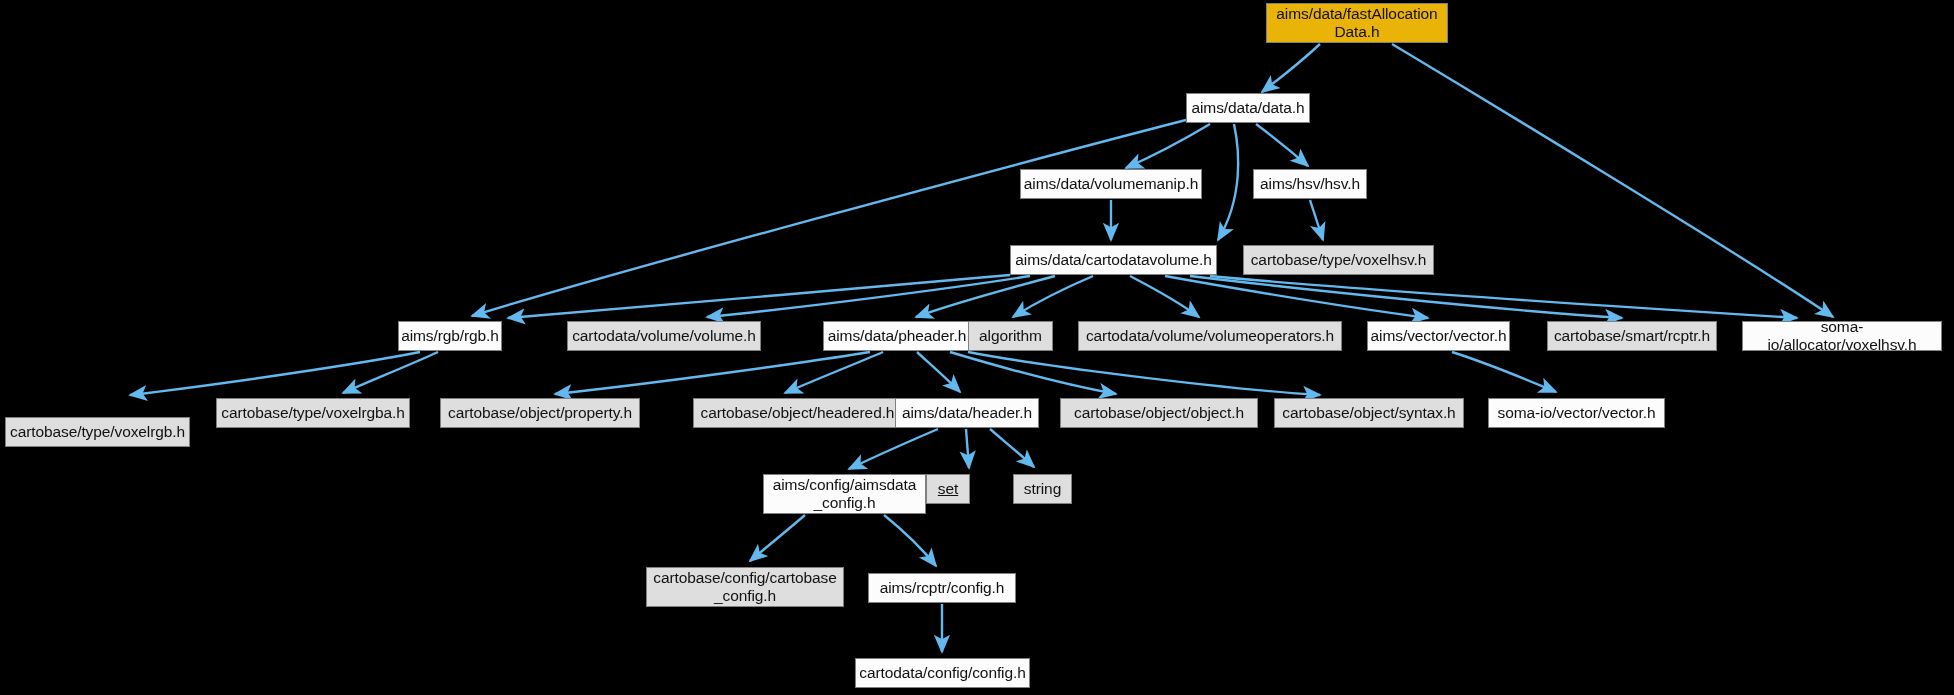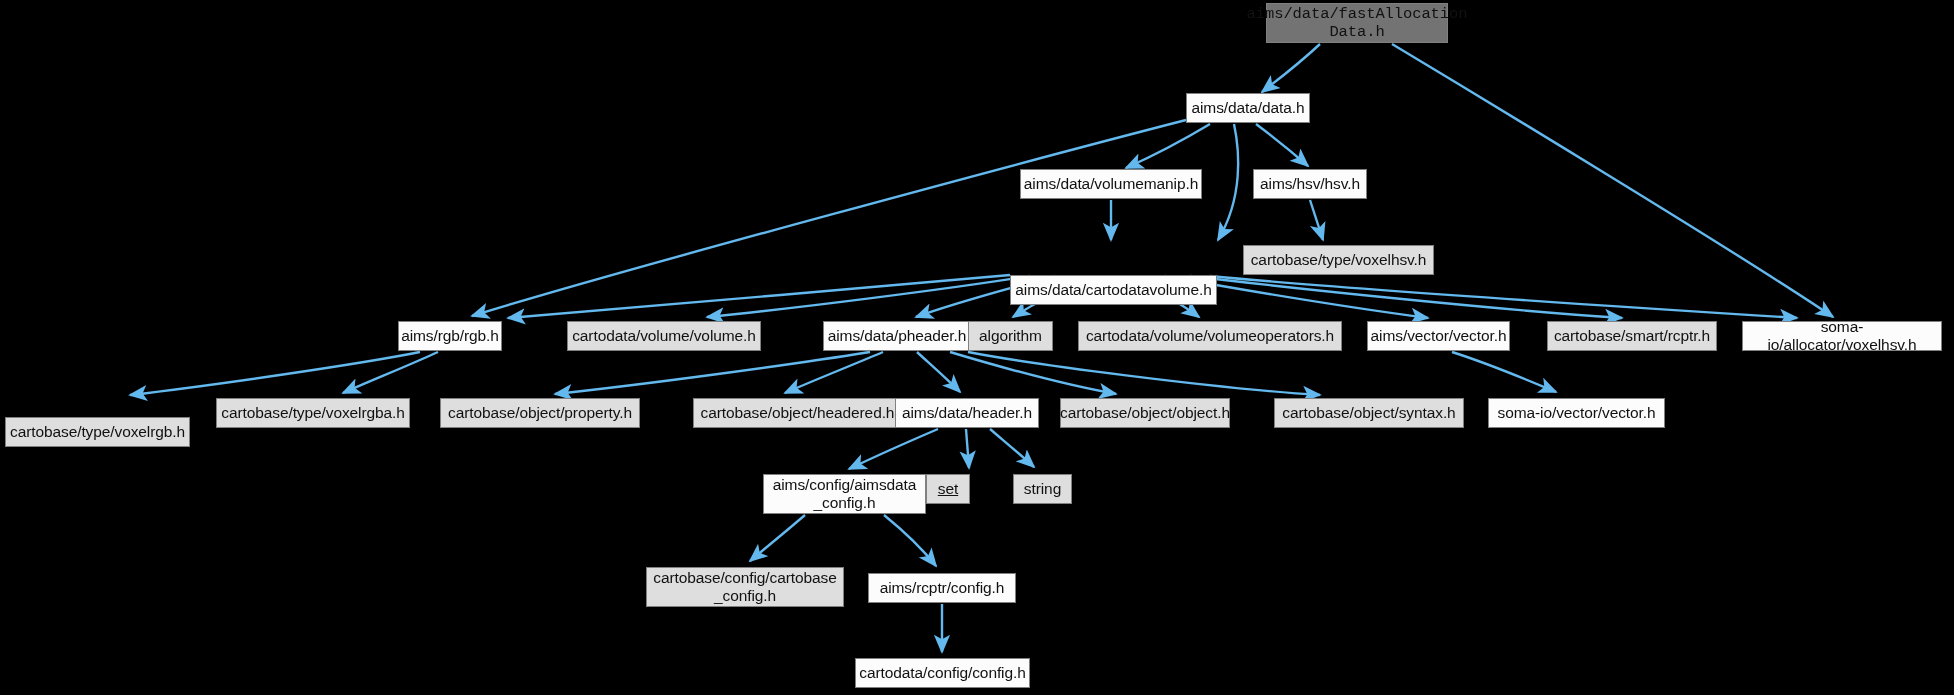--- a/index.html
+++ b/index.html
@@ -36,21 +36,21 @@
     text-align: center;
     font-size: 15.5px;
     line-height: 18px;
     color: #111111;
     letter-spacing: -0.1px;
     white-space: pre-line;
     padding: 0 5px;
   }
   .gnode.fill-white { background: #fcfcfc; border-color: #808080; }
   .gnode.fill-grey  { background: #dedede; border-color: #808080; }
-  .gnode.fill-dark  { background: #737373; border-color: #808080; font-family: Liberation Mono, monospace; }
+  .gnode.fill-dark  { background: #eab308; border-color: #808080; }
 </style>
 </head>
 <body>
 
 <div id="graph-root">
   <svg id="edge-layer" width="1954" height="695" viewBox="0 0 1954 695" xmlns="http://www.w3.org/2000/svg">
     <defs>
       <marker id="arrowhead" markerWidth="9" markerHeight="9" refX="7.2" refY="3.4" orient="auto" markerUnits="strokeWidth">
         <path d="M0,0 L8,3.4 L0,6.8 L1.9,3.4 z" fill="#63b8ee"></path>
       </marker>
@@ -87,36 +87,36 @@
         <path d="M884,515 C900,528 920,546 936,566" fill="none" stroke="#63b8ee" stroke-width="2.4" marker-end="url(#arrowhead)"></path>
         <path d="M942,604 L942,652" fill="none" stroke="#63b8ee" stroke-width="2.4" marker-end="url(#arrowhead)"></path>
       </g>
   </svg>
   <div id="nodes-group">
       <div class="gnode fill-dark" style="left: 1266px; top: 3px; width: 182px; height: 40px;">aims/data/fastAllocation
 Data.h</div>
       <div class="gnode fill-white" style="left: 1186px; top: 93px; width: 124px; height: 30px; text-align: center;">aims/data/data.h</div>
       <div class="gnode fill-white" style="left: 1020px; top: 169px; width: 182px; height: 30px;">aims/data/volumemanip.h</div>
       <div class="gnode fill-white" style="left: 1253px; top: 169px; width: 114px; height: 30px;">aims/hsv/hsv.h</div>
-      <div class="gnode fill-white" style="left: 1010px; top: 245px; width: 207px; height: 30px; margin-top: 30px;">aims/data/cartodatavolume.h</div>
+      <div class="gnode fill-white" style="left: 1010px; top: 245px; width: 207px; height: 30px;">aims/data/cartodatavolume.h</div>
       <div class="gnode fill-grey" style="left: 1243px; top: 245px; width: 191px; height: 30px;">cartobase/type/voxelhsv.h</div>
       <div class="gnode fill-white" style="left: 398px; top: 321px; width: 104px; height: 30px;">aims/rgb/rgb.h</div>
       <div class="gnode fill-grey" style="left: 567px; top: 321px; width: 194px; height: 30px;">cartodata/volume/volume.h</div>
       <div class="gnode fill-white" style="left: 823px; top: 321px; width: 148px; height: 30px;">aims/data/pheader.h</div>
       <div class="gnode fill-grey" style="left: 968px; top: 321px; width: 85px; height: 30px;">algorithm</div>
       <div class="gnode fill-grey" style="left: 1078px; top: 321px; width: 264px; height: 30px;">cartodata/volume/volumeoperators.h</div>
       <div class="gnode fill-white" style="left: 1367px; top: 321px; width: 143px; height: 30px;">aims/vector/vector.h</div>
       <div class="gnode fill-grey" style="left: 1547px; top: 321px; width: 170px; height: 30px;">cartobase/smart/rcptr.h</div>
       <div class="gnode fill-white" style="left: 1742px; top: 321px; width: 200px; height: 30px;">soma-io/allocator/voxelhsv.h</div>
       <div class="gnode fill-grey" style="left: 5px; top: 398px; width: 185px; height: 30px; margin-top: 19px;">cartobase/type/voxelrgb.h</div>
       <div class="gnode fill-grey" style="left: 216px; top: 398px; width: 194px; height: 30px;">cartobase/type/voxelrgba.h</div>
       <div class="gnode fill-grey" style="left: 440px; top: 398px; width: 200px; height: 30px;">cartobase/object/property.h</div>
       <div class="gnode fill-grey" style="left: 662px; top: 398px; width: 209px; height: 30px; margin-left: 31px;">cartobase/object/headered.h</div>
       <div class="gnode fill-white" style="left: 895px; top: 398px; width: 144px; height: 30px;">aims/data/header.h</div>
-      <div class="gnode fill-grey" style="left: 1060px; top: 398px; width: 170px; height: 30px;">cartobase/object/object.h</div>
+      <div class="gnode fill-grey" style="left: 1060px; top: 398px; width: 198px; height: 30px;">cartobase/object/object.h</div>
       <div class="gnode fill-grey" style="left: 1274px; top: 398px; width: 190px; height: 30px;">cartobase/object/syntax.h</div>
       <div class="gnode fill-white" style="left: 1488px; top: 398px; width: 177px; height: 30px;">soma-io/vector/vector.h</div>
       <div class="gnode fill-white" style="left: 763px; top: 474px; width: 163px; height: 40px;">aims/config/aimsdata
 _config.h</div>
       <div class="gnode fill-grey" style="left: 926px; top: 474px; width: 44px; height: 30px; text-decoration: underline;">set</div>
       <div class="gnode fill-grey" style="left: 1013px; top: 474px; width: 59px; height: 30px;">string</div>
       <div class="gnode fill-grey" style="left: 646px; top: 567px; width: 198px; height: 40px;">cartobase/config/cartobase
 _config.h</div>
       <div class="gnode fill-white" style="left: 868px; top: 573px; width: 148px; height: 30px;">aims/rcptr/config.h</div>
       <div class="gnode fill-white" style="left: 855px; top: 658px; width: 175px; height: 30px;">cartodata/config/config.h</div>

